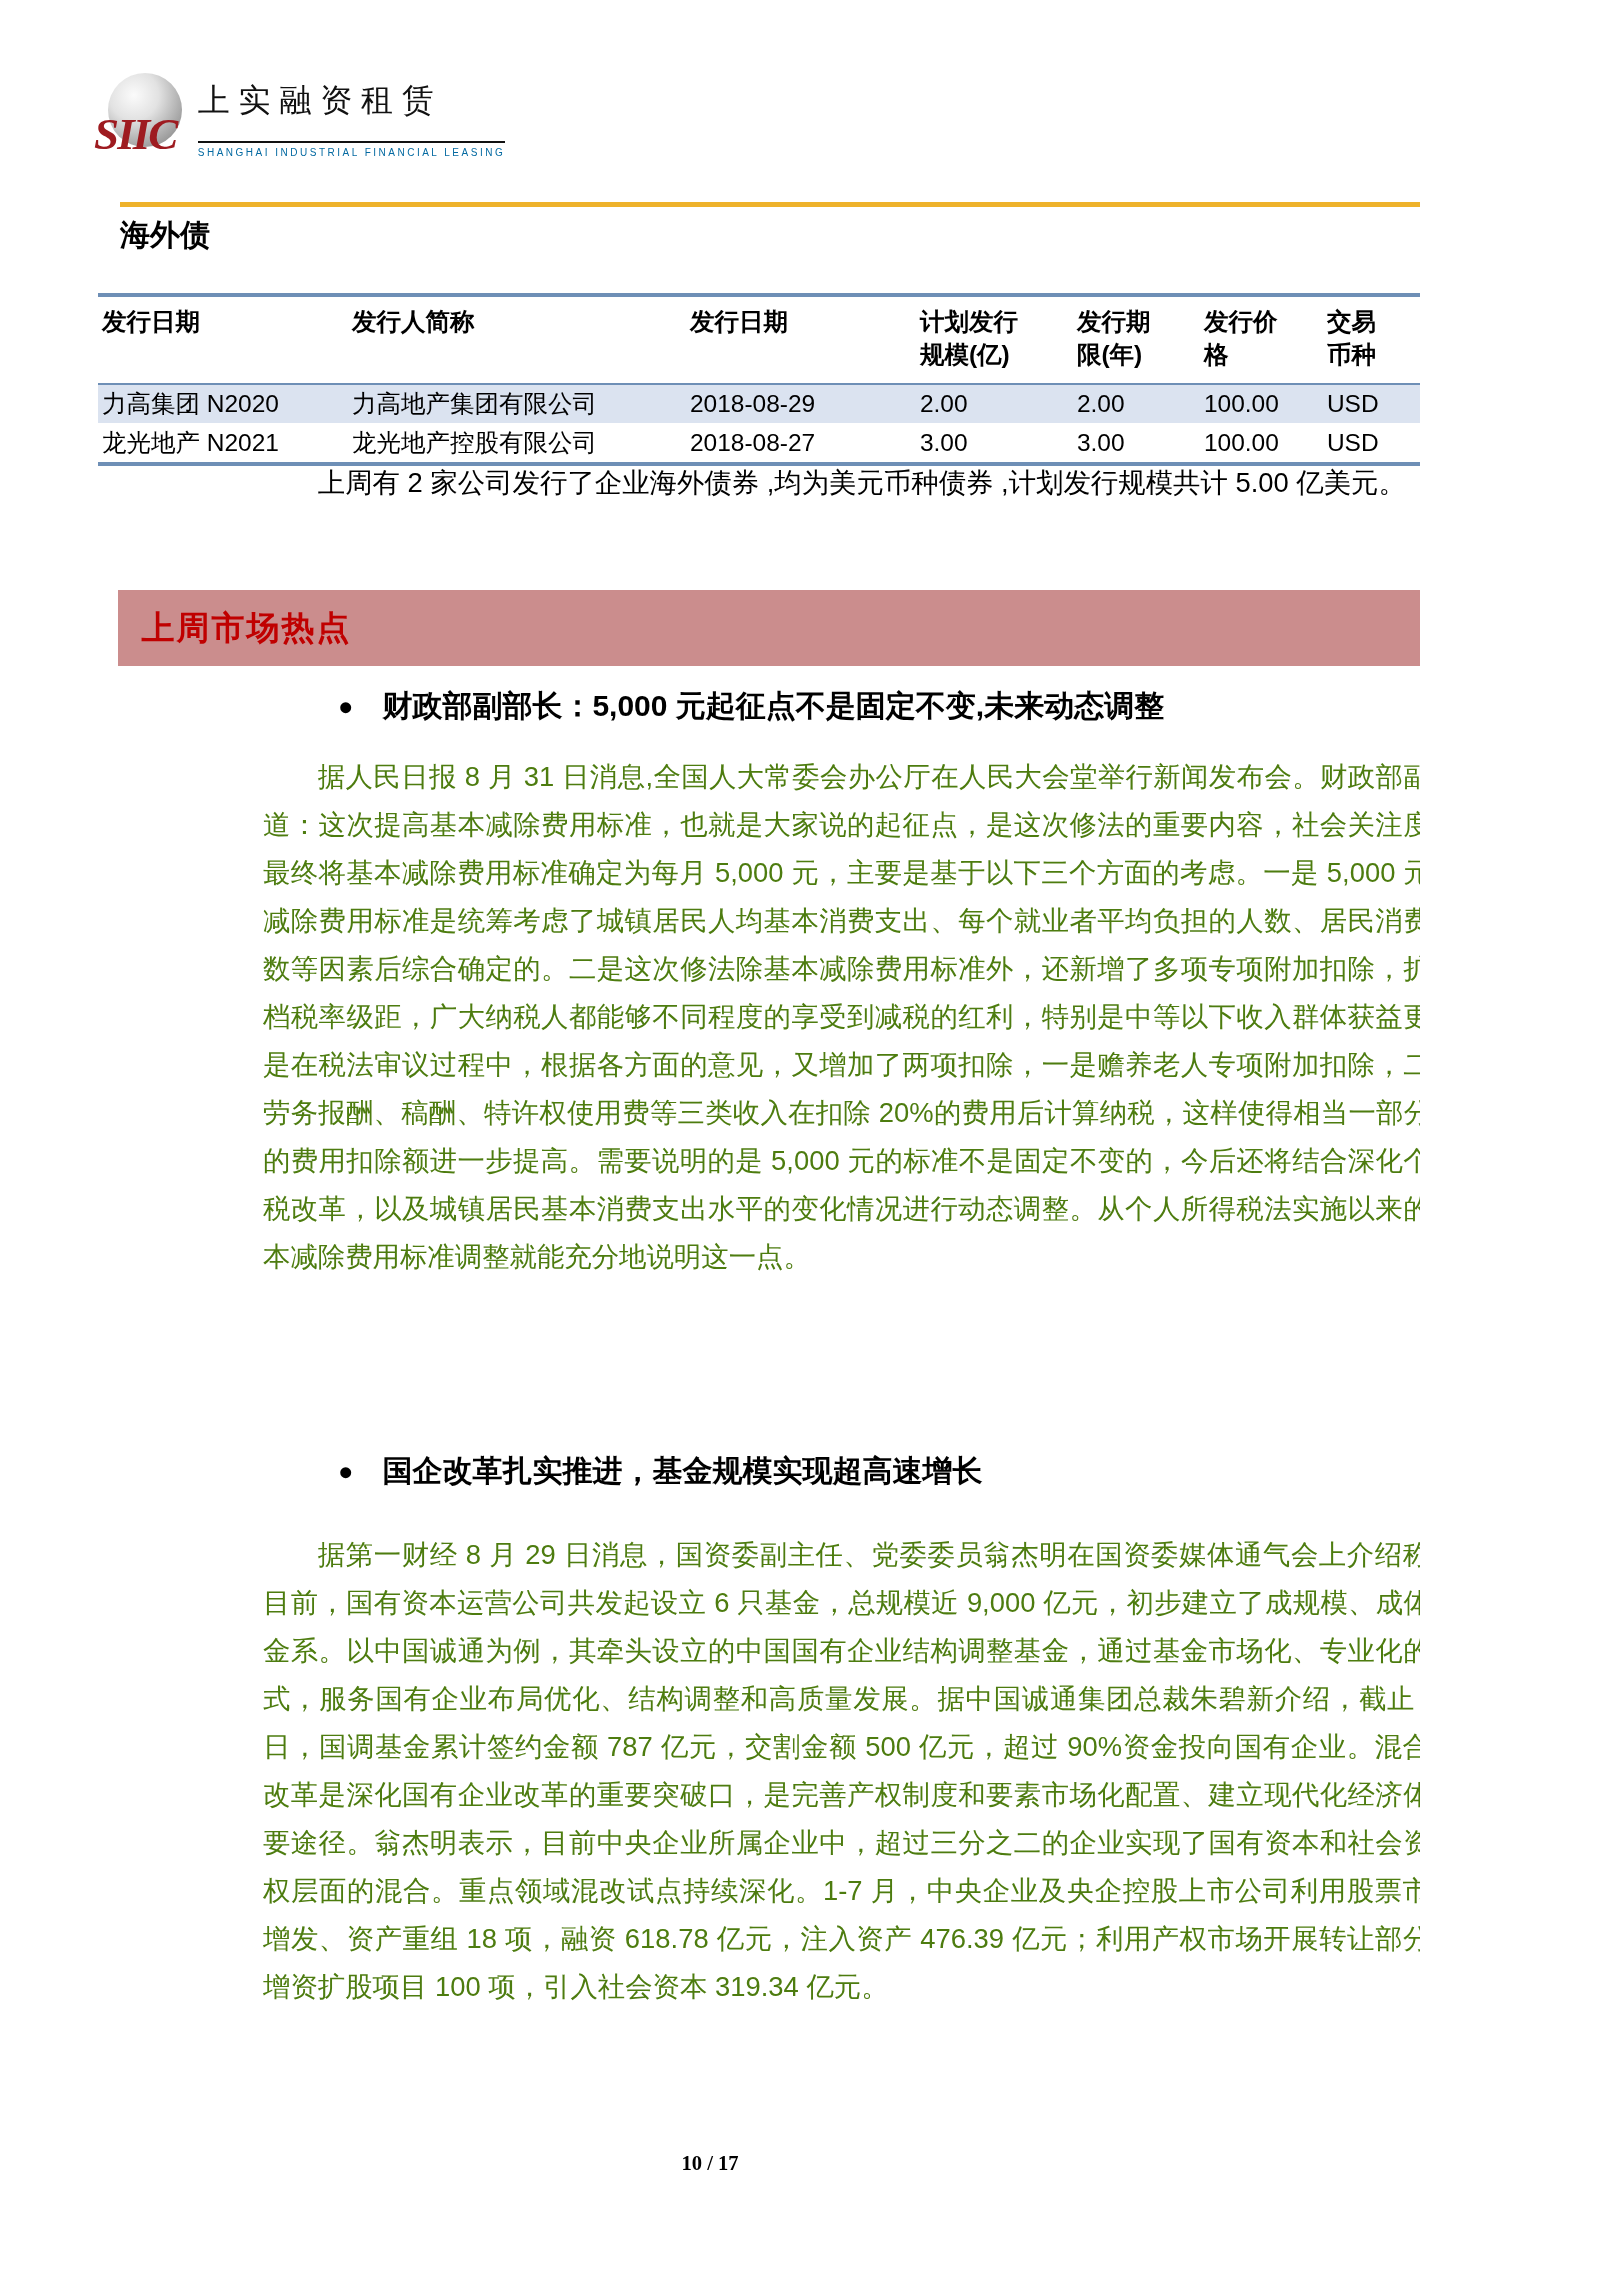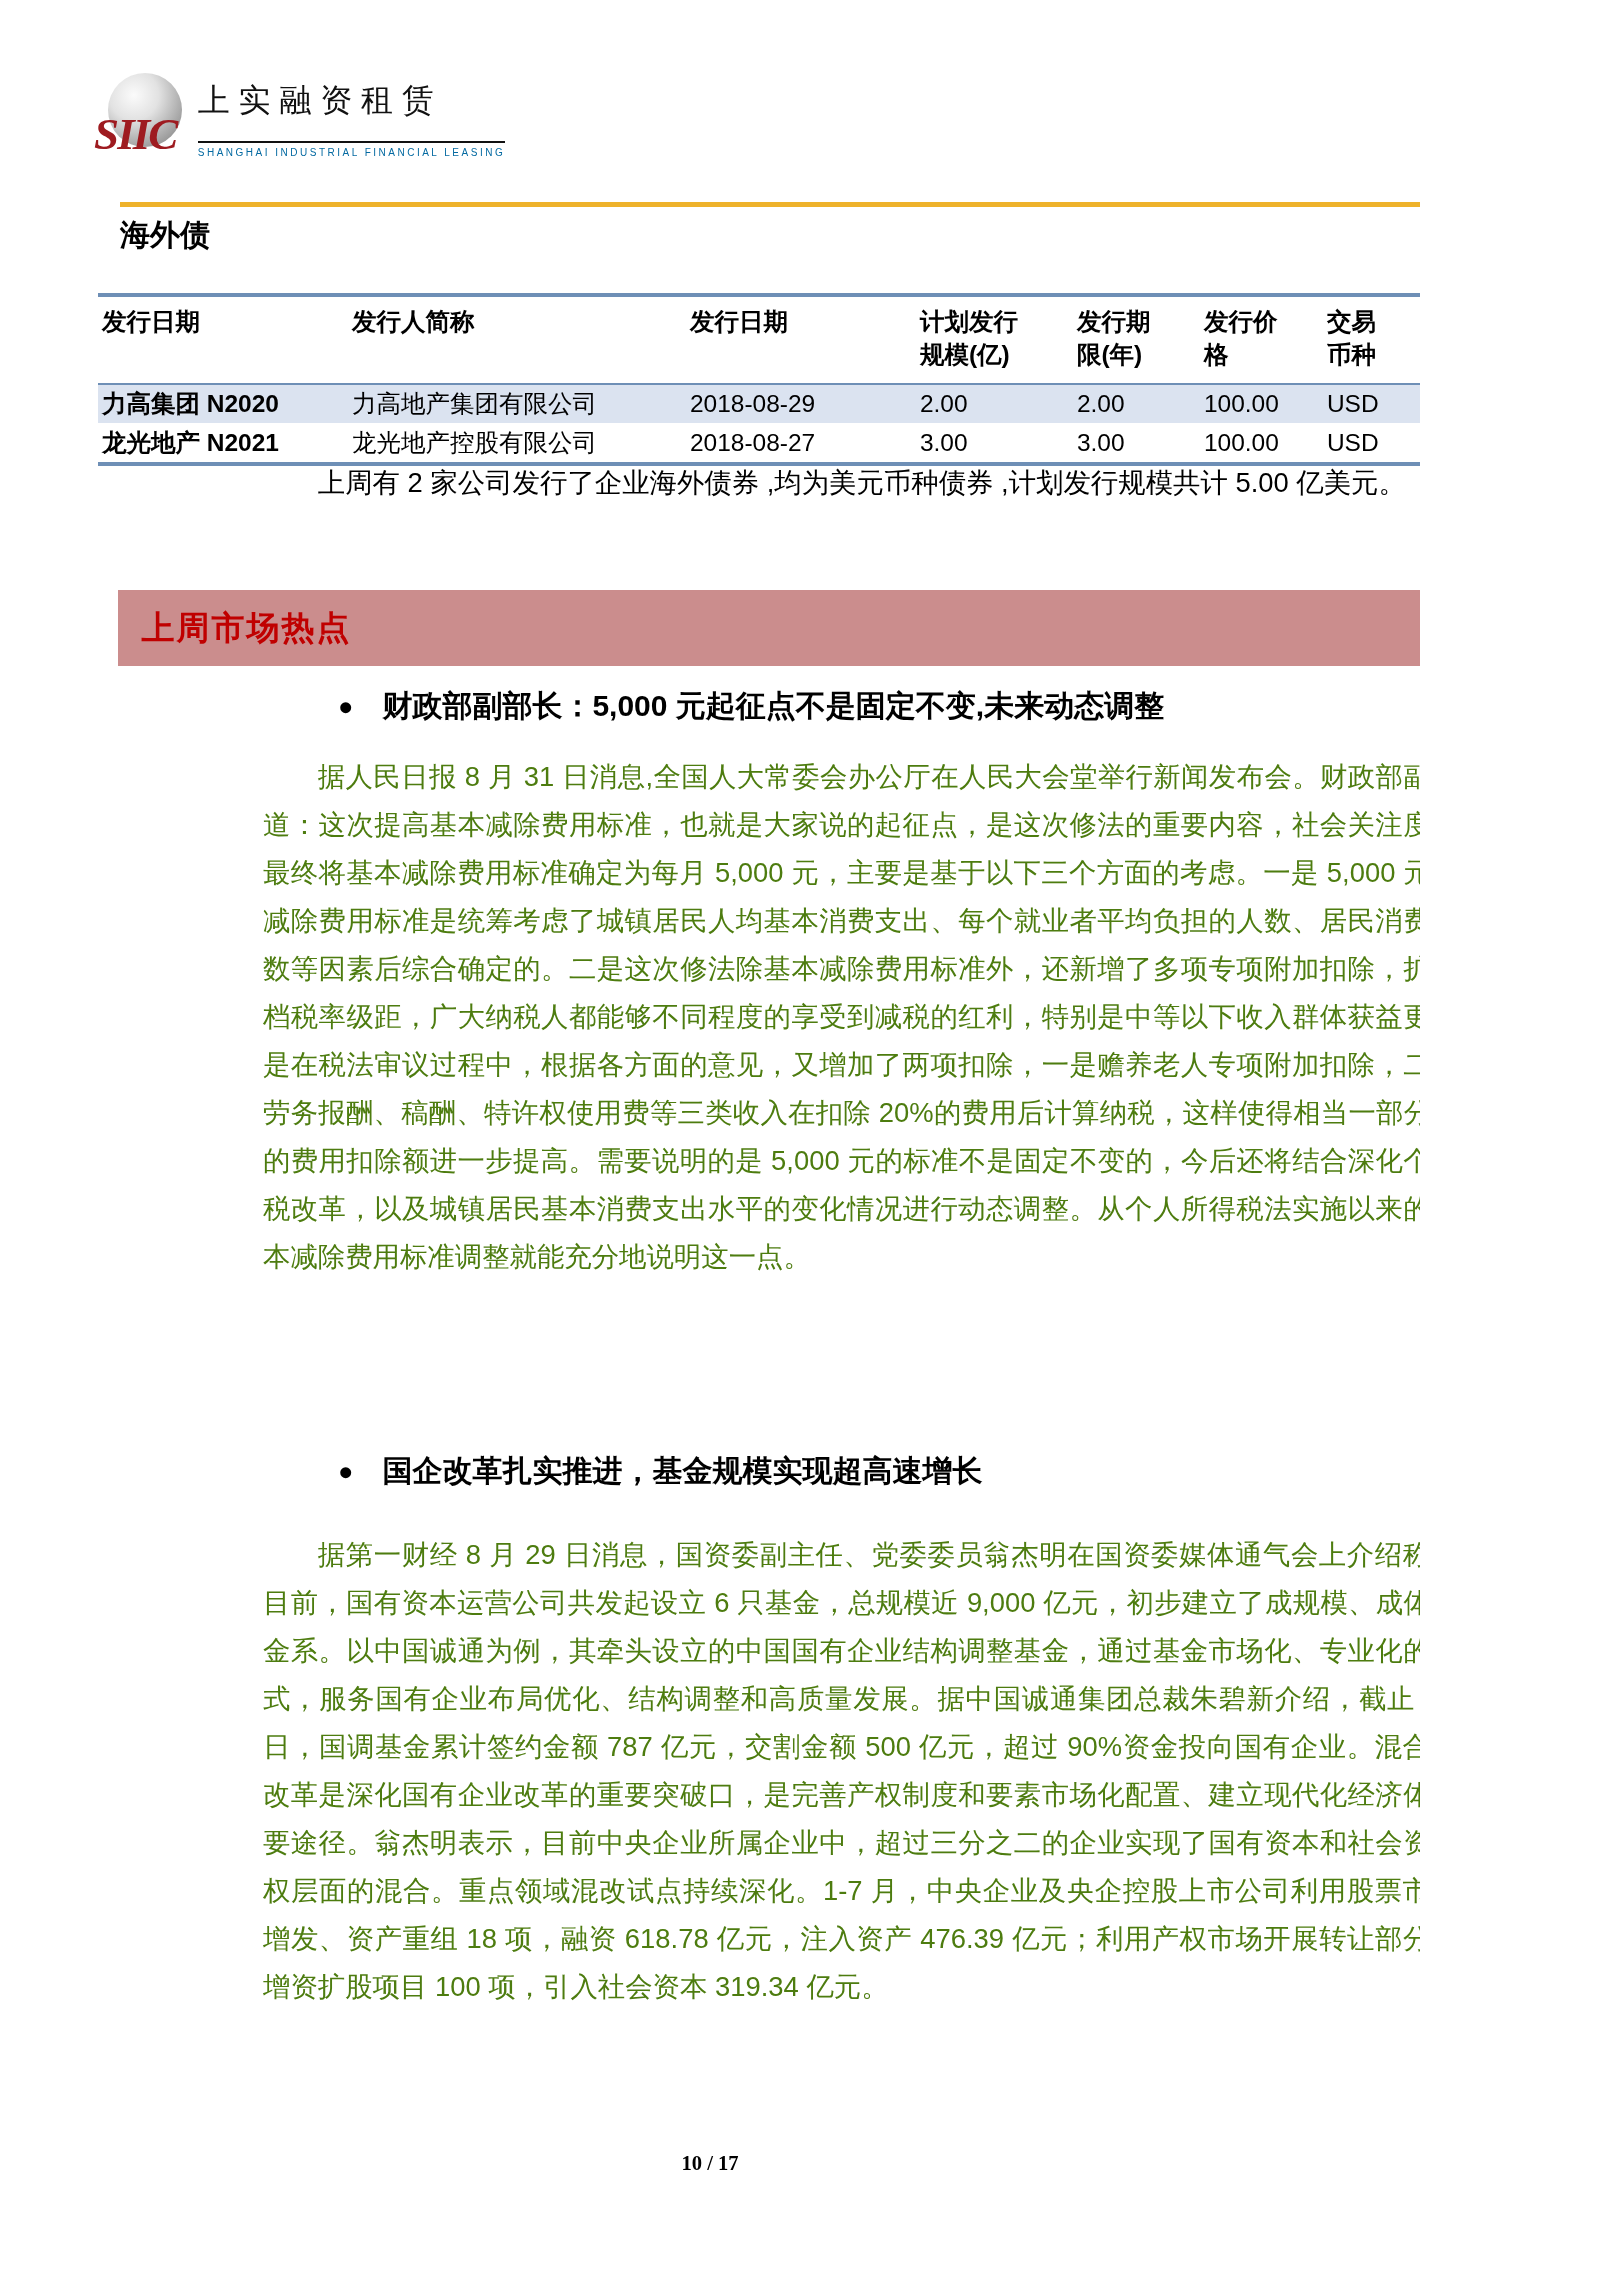--- a/index.html
+++ b/index.html
@@ -23,21 +23,21 @@
   .gold-rule { position:absolute; left:120px; top:202px; width:1374px; height:4.9px; background:#eeb22b; }
   .section-title { position:absolute; left:120px; top:215px; font-size:30px; font-weight:bold; color:#000; }
 
   
   .bond-table { position:absolute; left:98px; top:293px; width:1427px; border-collapse:collapse;
     border-top:4.9px solid #6e8fb6; border-bottom:4.9px solid #6e8fb6; font-size:24.5px; table-layout:fixed; }
   .bond-table th { text-align:left; vertical-align:top; font-weight:bold; white-space:pre-line;
     padding:7.8px 3.9px 11.8px 3.9px; border-bottom:2.9px solid #6e8fb6; line-height:33px; }
   .bond-table td { padding:4.9px 3.9px; line-height:29px; vertical-align:middle; }
   .bond-table tbody tr.row-alt { background:#dbe3f0; }
-  .bond-table td.bond-name { font-weight:bold;margin-left:40px; }
+  .bond-table td.bond-name { font-weight:normal;margin-left:40px; }
 
   .table-note { position:absolute; left:263px; top:457px; width:1249px; font-size:27.4px;
     line-height:51px; text-align:justify; text-indent:2em; color:#000; }
 
   
   .banner { position:absolute; left:118px; top:590px; width:1392px; height:76px; background:#cb8d8d; }
   .banner-title { display:inline-block; margin-left:23.5px; line-height:76px; font-size:33px;
     font-weight:bold; color:#c00000; letter-spacing:2px; }
 
   

